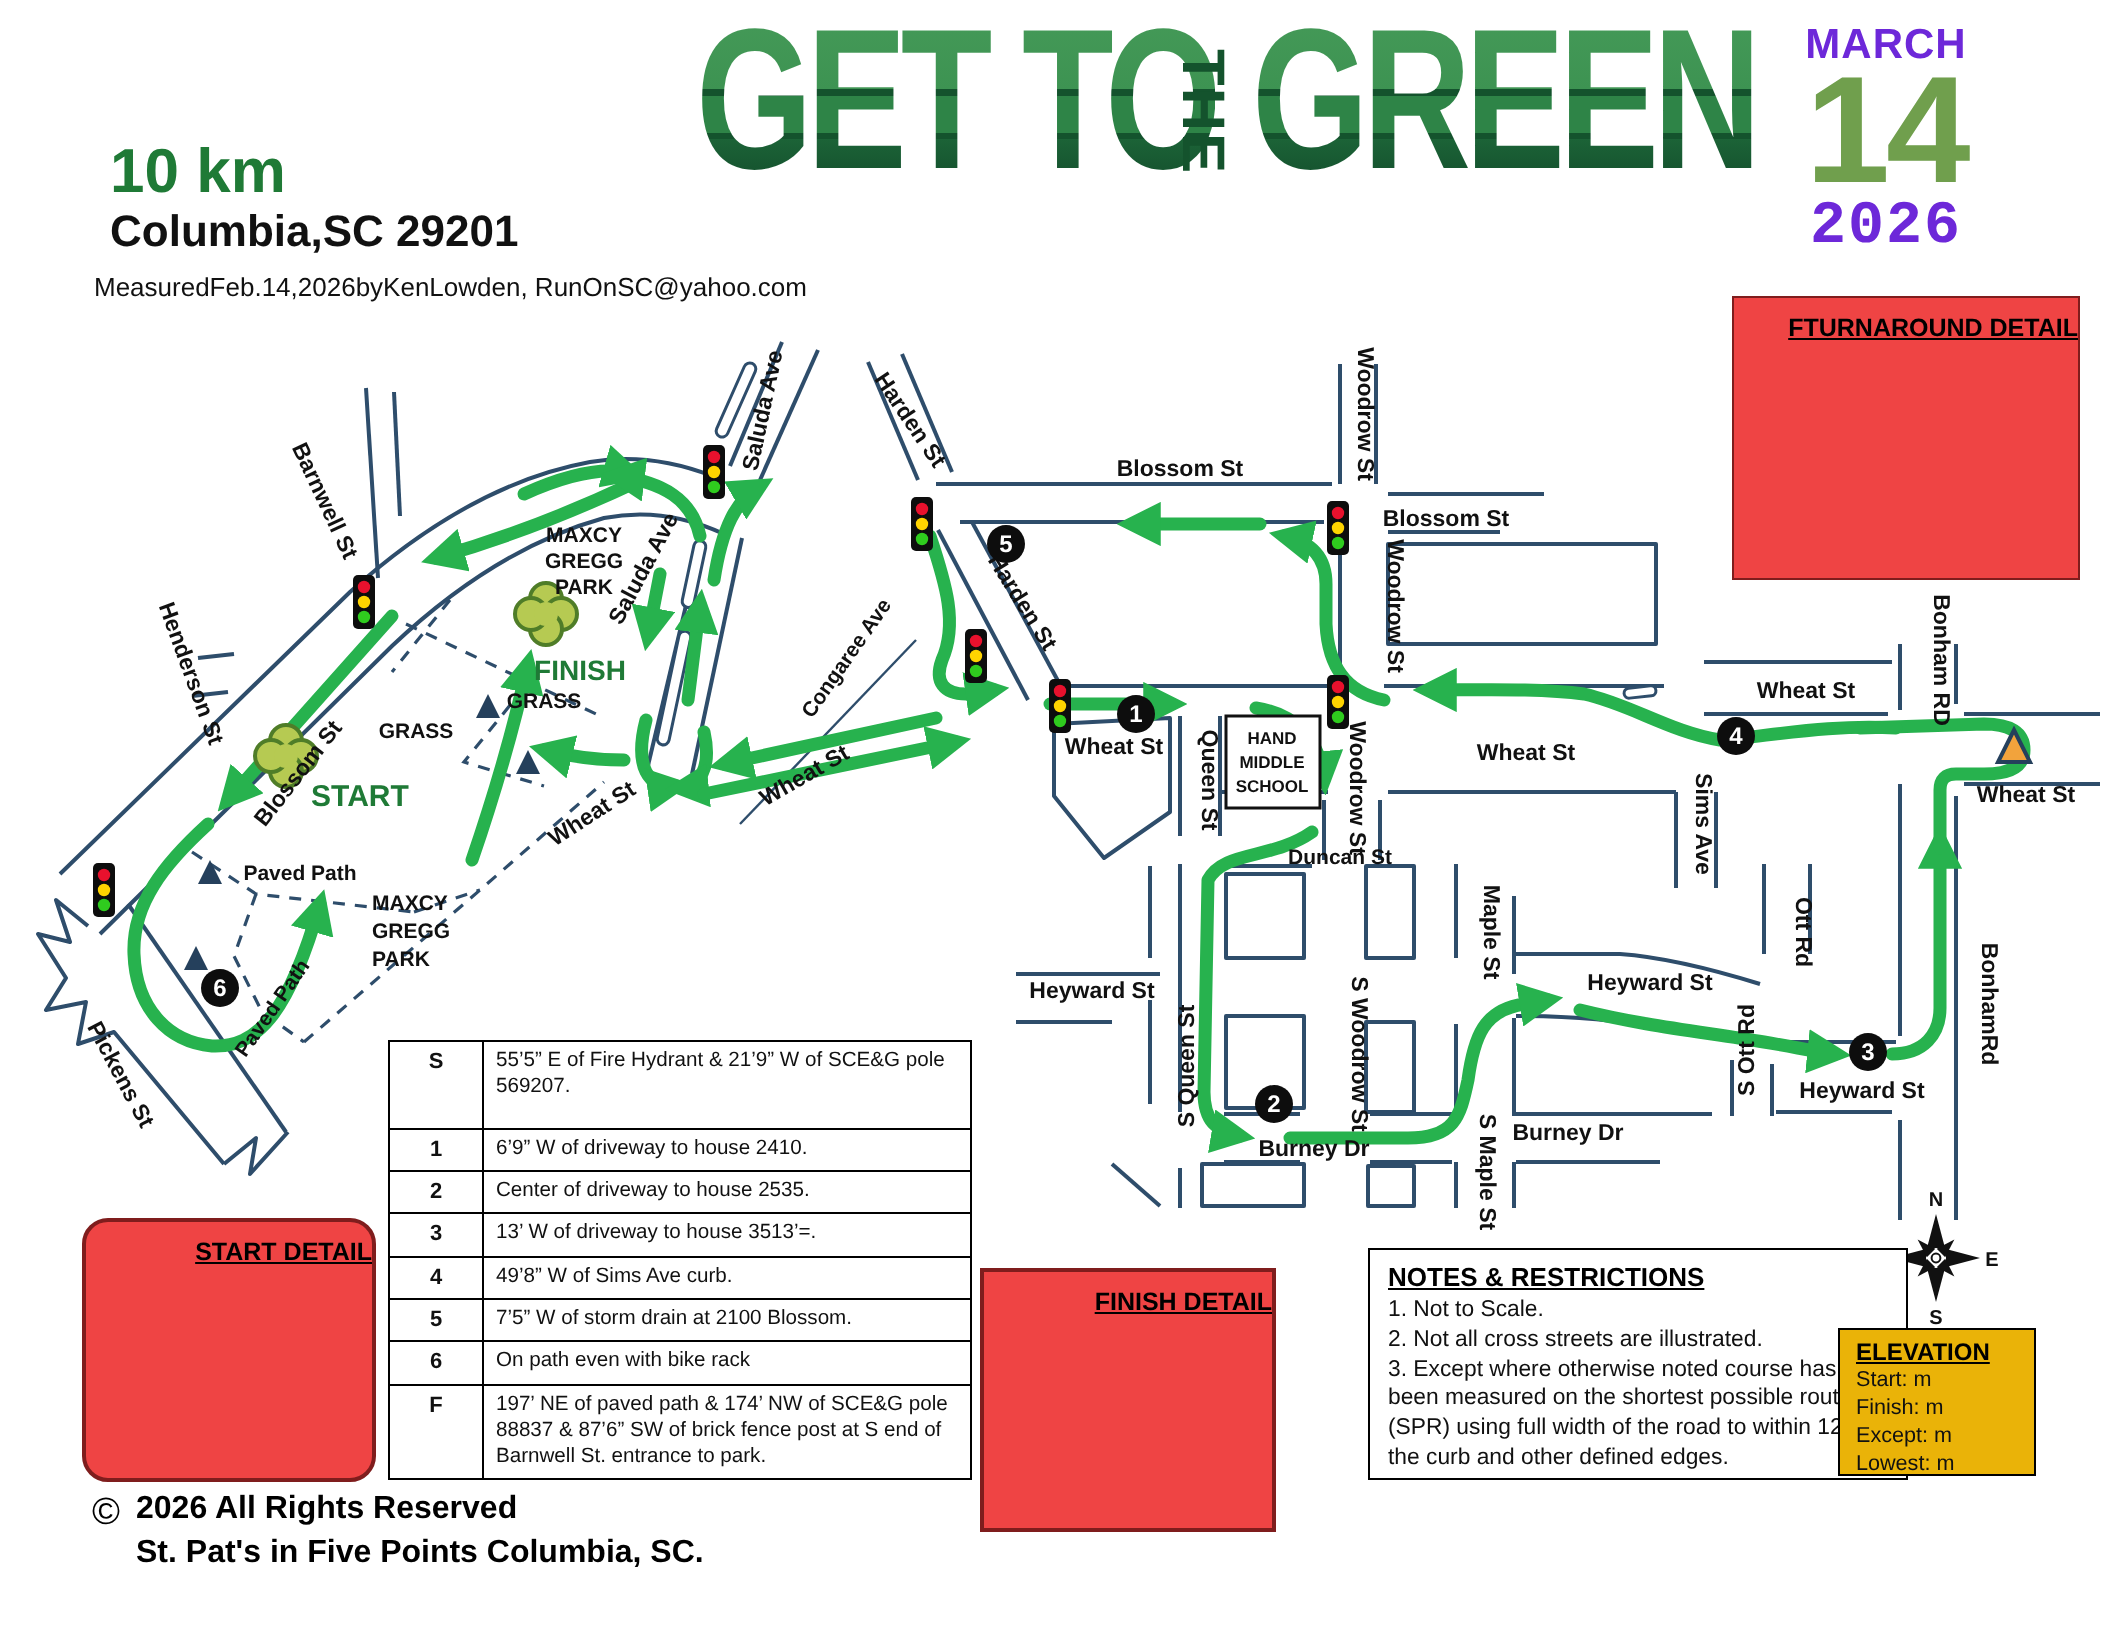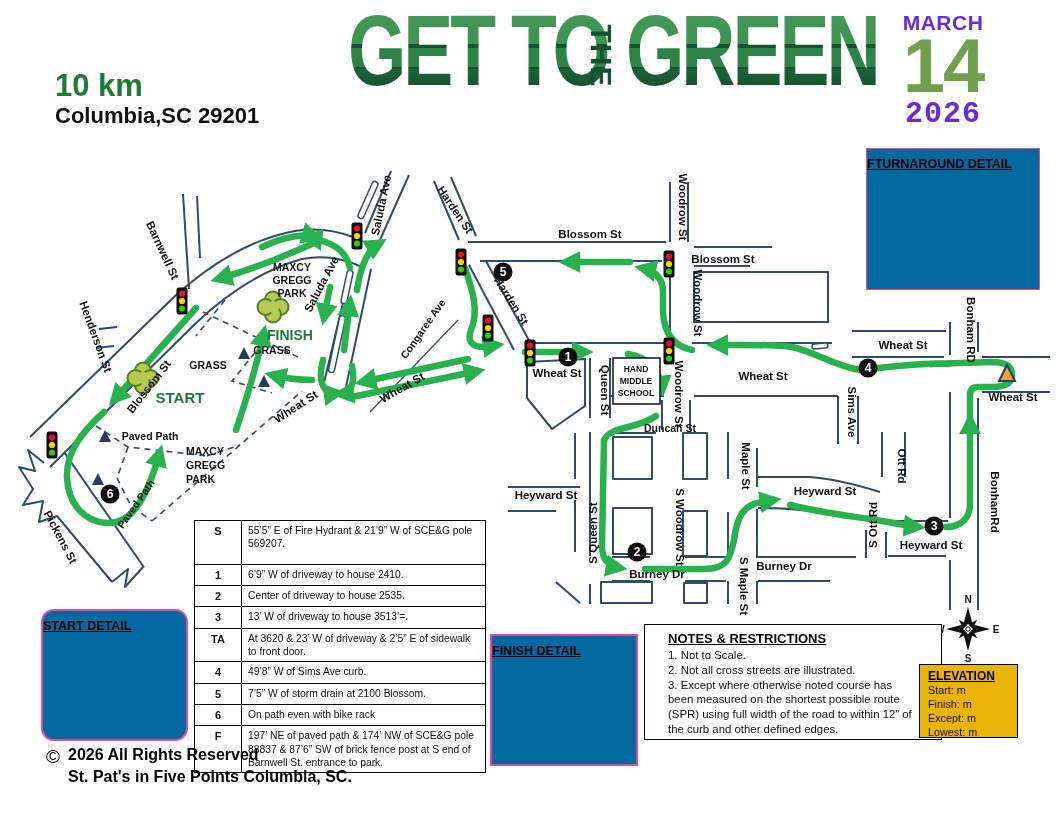--- a/index.html
+++ b/index.html
@@ -17,32 +17,32 @@
     transform:scaleX(0.75);transform-origin:left top;white-space:nowrap;}
   .logo-getto{left:0;}
   .logo-green{left:278px;}
   .logo-the{position:absolute;left:232px;top:6px;width:40px;height:92px;display:flex;align-items:center;justify-content:center;}
   .logo-the span{transform:rotate(90deg);font-size:30px;font-weight:bold;color:#14532d;letter-spacing:1px;white-space:nowrap;}
   .datebox{left:898px;top:12px;width:90px;text-align:center;}
   .date-month{font-size:21px;font-weight:bold;color:#6d28d9;letter-spacing:0.5px;line-height:1;}
   .date-day{font-size:76px;font-weight:bold;color:#709f4d;line-height:0.88;letter-spacing:-2px;}
   .date-year{font-size:30px;font-weight:bold;color:#6d28d9;line-height:0.95;letter-spacing:1px;font-family:Liberation Mono, monospace;}
   
-  .dbox{border:2px solid #ec4899;background:#0369a1;text-align:left;}
+  .dbox{border:2px solid #7f1d1d;background:#ef4444;text-align:right;}
   .dbox .t{display:inline-block;margin-top:8px;font-size:12.5px;font-weight:bold;text-decoration:underline;color:#000;}
   .turnbox{left:866px;top:148px;width:172px;height:140px;border-width:1.5px;}
   .startbox{left:41px;top:609px;width:143px;height:128px;border-radius:13px;}
   .finishbox{left:490px;top:634px;width:144px;height:128px;}
   
   .spl{left:194px;top:520px;width:292px;border-collapse:collapse;background:#fff;}
   .spl td{border:1.6px solid #000;font-size:10.3px;color:#111;padding:3px 6px;vertical-align:top;line-height:1.3;}
   .spl td.k{width:34px;text-align:center;font-weight:bold;font-size:11px;}
   .spl tr.tall td{padding-bottom:13px;}
   
-  .notes{left:644px;top:624px;width:250px;height:102px;border:1.5px solid #000;background:#fff;padding:6px 23px;}
+  .notes{left:684px;top:624px;width:250px;height:102px;border:1.5px solid #000;background:#fff;padding:6px 9px;}
   .notes .t{font-size:13px;font-weight:bold;text-decoration:underline;color:#000;margin-bottom:2px;}
   .notes .i{font-size:11.4px;color:#111;line-height:1.3;}
   
   .elev{left:919px;top:664px;width:81px;height:64px;border:1.5px solid #000;background:#eab308;padding:4px 8px;}
   .elev .t{font-size:12px;font-weight:bold;text-decoration:underline;color:#000;}
   .elev .i{font-size:10.8px;color:#111;line-height:1.3;}
   
   .copy{left:46px;top:744px;display:flex;gap:8px;align-items:flex-start;}
   .copy .c{font-size:19px;line-height:1;margin-top:3px;color:#000;}
   .copy .l{font-size:16px;font-weight:bold;color:#000;line-height:1.35;}
@@ -56,20 +56,21 @@
   .schooltxt{font-size:8.5px;font-weight:bold;fill:#111;text-anchor:middle;}
   .compass-l{font-size:10px;font-weight:bold;fill:#111;text-anchor:middle;}
 </style>
 </head>
 <body>
 
 <div id="page">
 
   <div class="abs dist">10 km</div>
   <div class="abs city">Columbia,SC 29201</div>
+  <div class="abs measured">MeasuredFeb.14,2026byKenLowden, RunOnSC@yahoo.com</div>
 
   <div class="abs logo">
     <span class="logo-word logo-getto">GET TO</span>
     <span class="logo-the">
         <span>THE</span>
       </span>
     <span class="logo-word logo-green">GREEN</span>
   </div>
 
   <div class="abs datebox">
@@ -383,24 +384,20 @@
         </tr>
     <tr>
           <td class="k">2</td>
           <td class="v">Center of driveway to house 2535.</td>
         </tr>
     <tr>
           <td class="k">3</td>
           <td class="v">13’ W of driveway to house 3513’=.</td>
         </tr>
     <tr>
-          <td class="k">TA</td>
-          <td class="v">At 3620 &amp; 23’ W of driveway &amp; 2’5” E of sidewalk to front door.</td>
-        </tr>
-    <tr>
           <td class="k">4</td>
           <td class="v">49’8” W of Sims Ave curb.</td>
         </tr>
     <tr>
           <td class="k">5</td>
           <td class="v">7’5” W of storm drain at 2100 Blossom.</td>
         </tr>
     <tr>
           <td class="k">6</td>
           <td class="v">On path even with bike rack</td>

